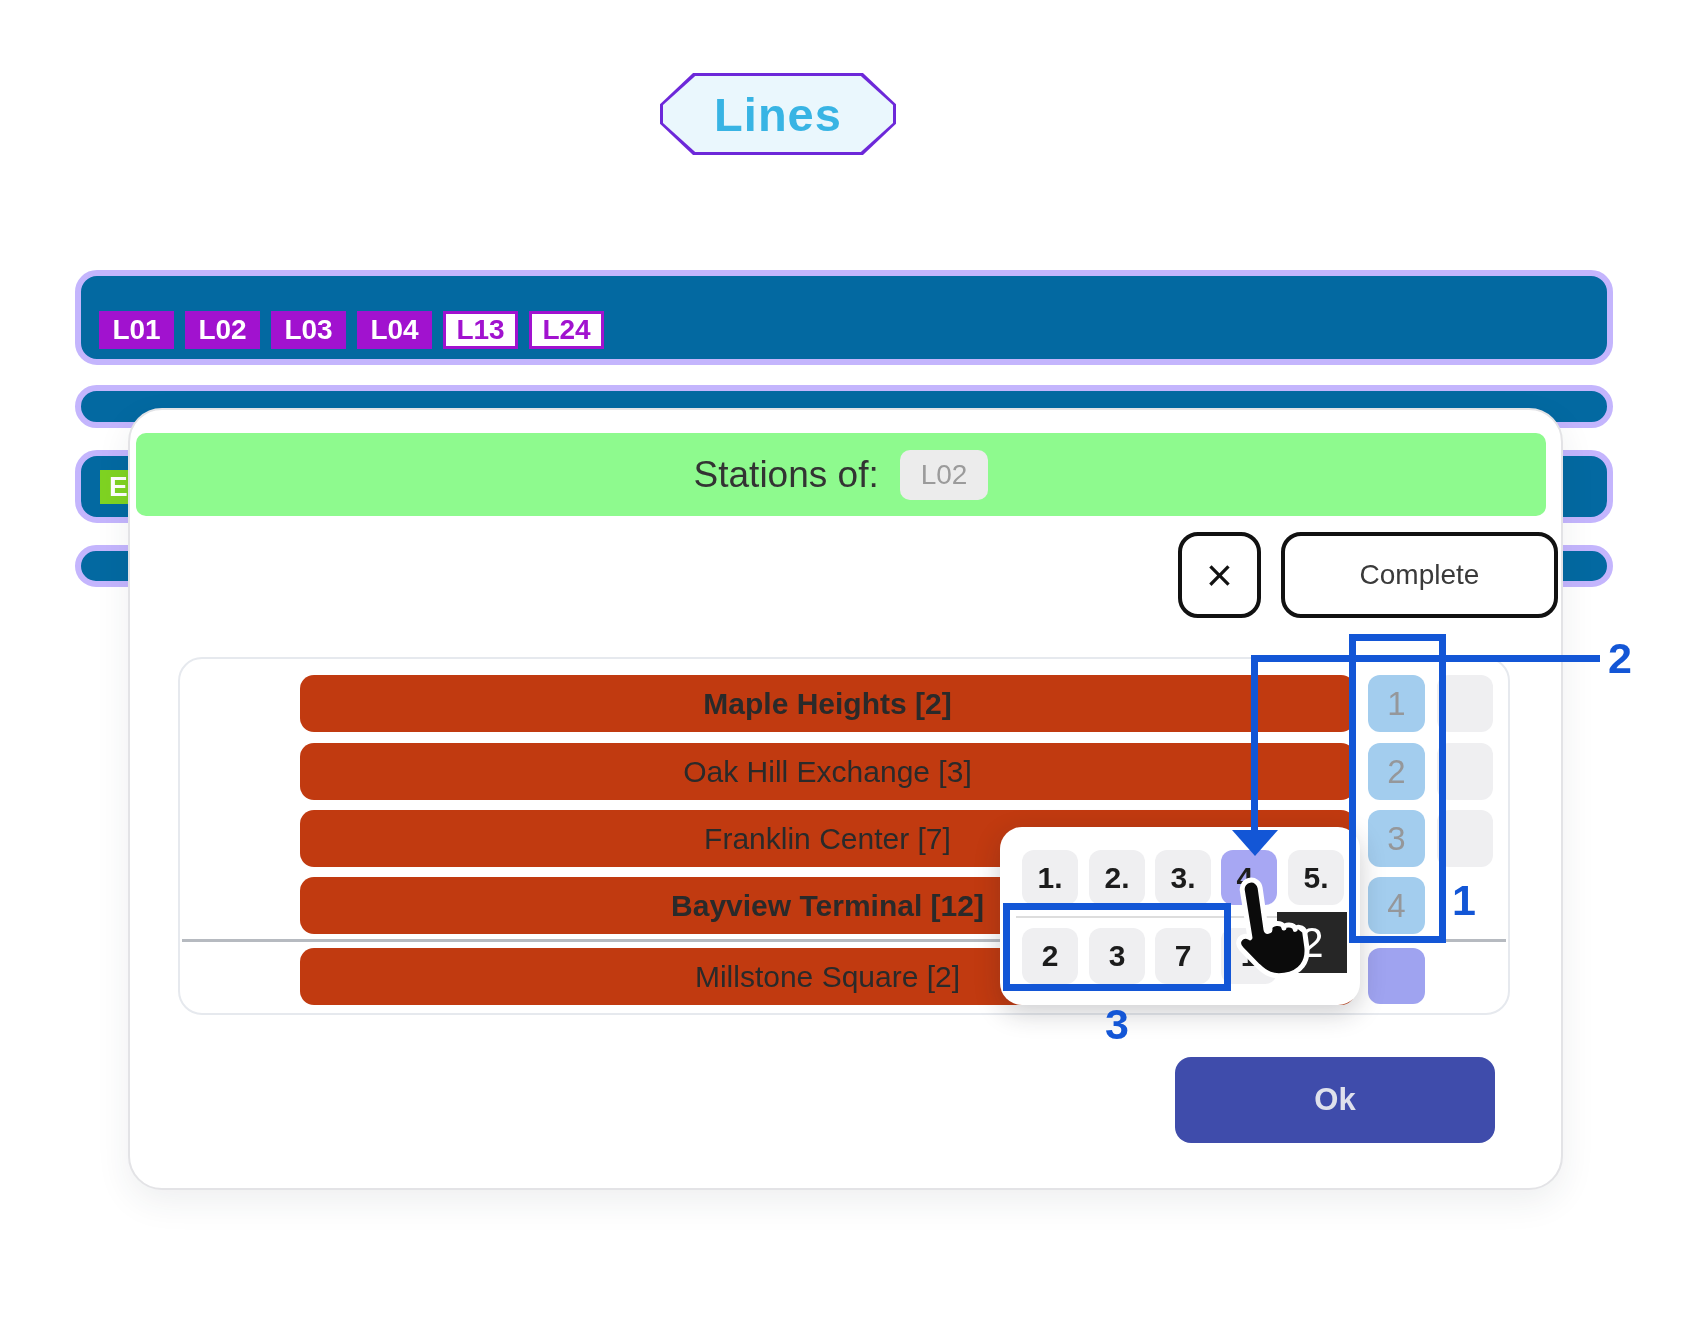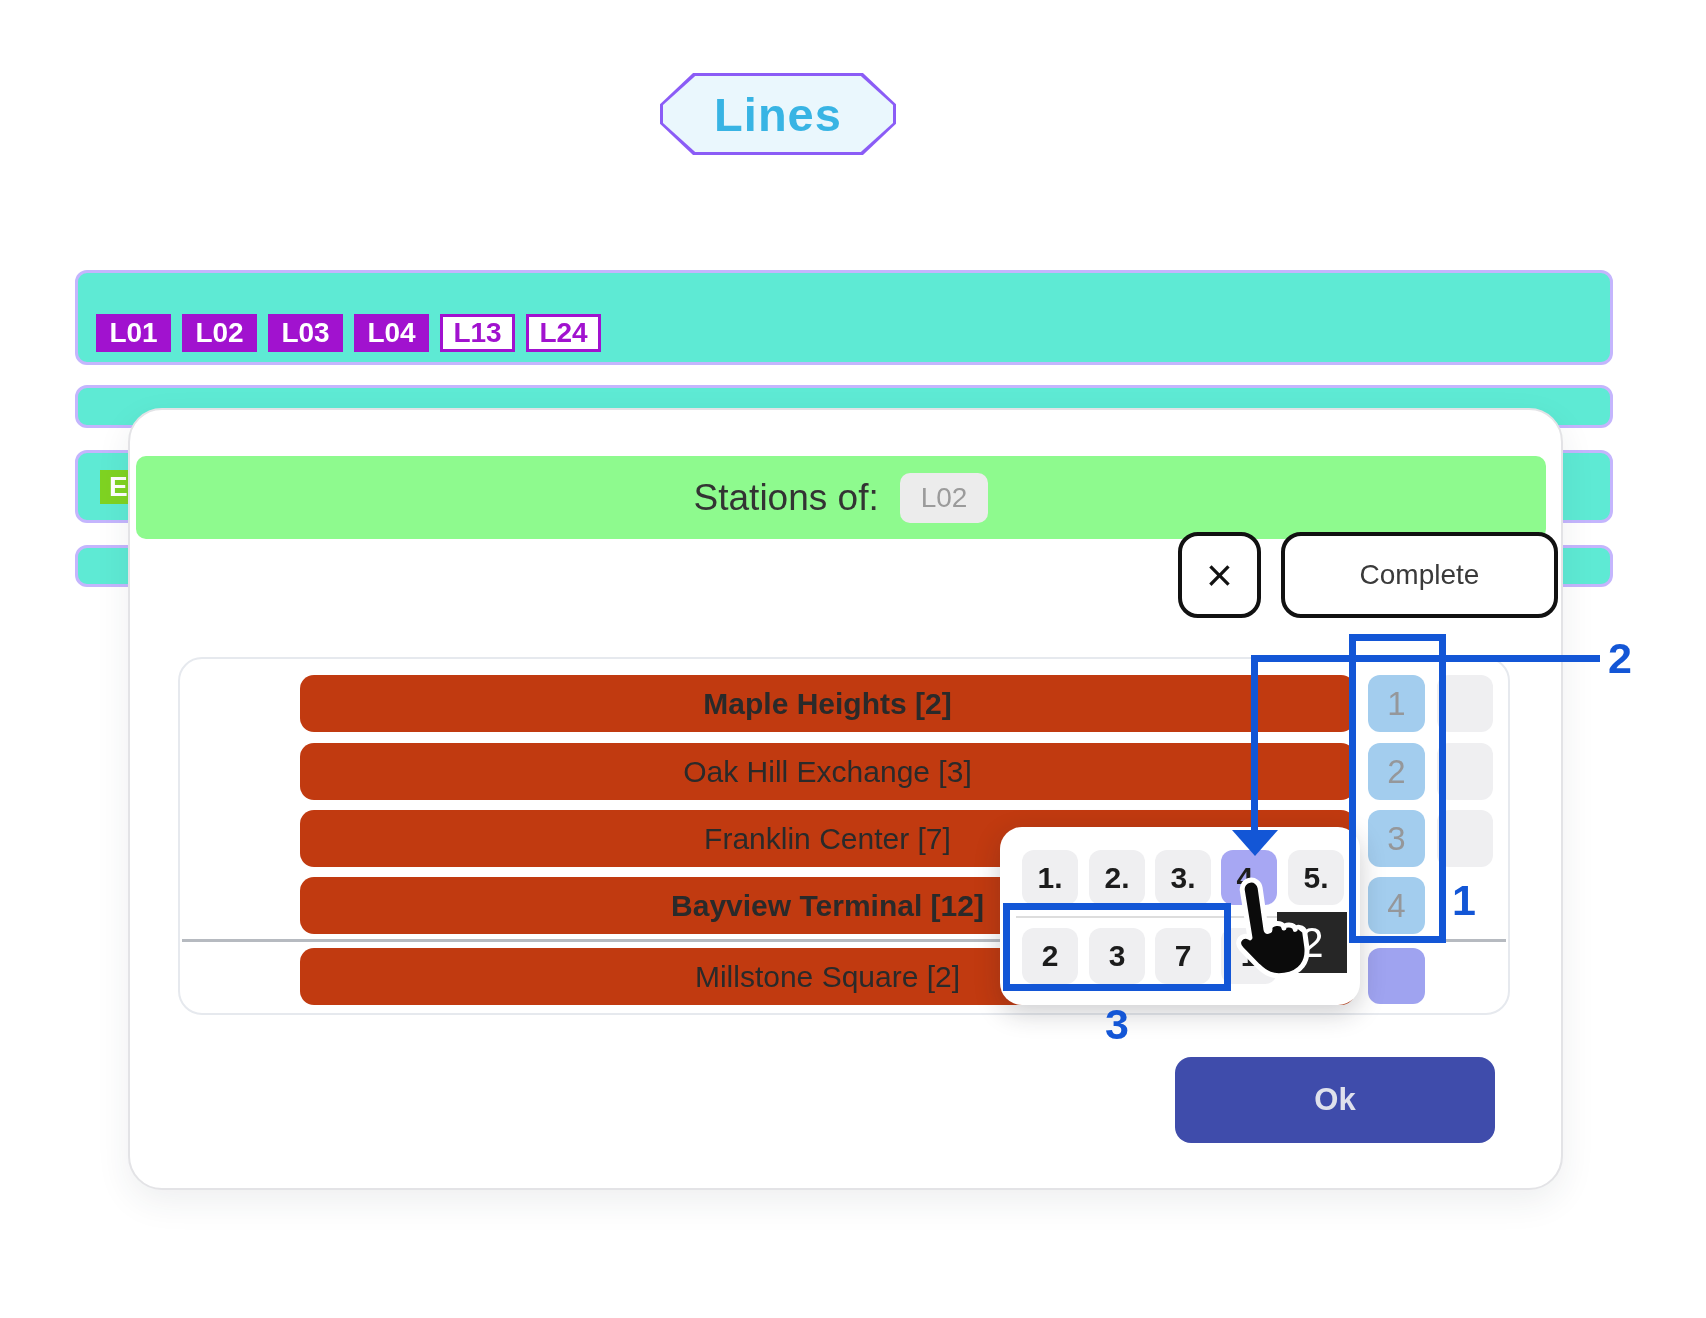--- a/index.html
+++ b/index.html
@@ -1,50 +1,50 @@
 <!DOCTYPE html>
 <html><head>
 <meta charset="utf-8">
 <style>
   html,body{margin:0;padding:0;background:#fff;}
   .stage{position:relative;width:1706px;height:1318px;background:#ffffff;
          font-family:"Liberation Sans",sans-serif;overflow:hidden;}
 
   
   .title-oct-outer{position:absolute;left:660px;top:73px;width:236px;height:82px;
-    background:#8b5cf6;
+    background:#6d28d9;
     clip-path:polygon(14% 0%,86% 0%,100% 38%,100% 62%,86% 100%,14% 100%,0% 62%,0% 38%);}
   .title-oct-inner{position:absolute;left:3px;top:3px;width:230px;height:76px;
     background:#eaf7fd;display:flex;align-items:center;justify-content:center;
     clip-path:polygon(14% 0%,86% 0%,100% 38%,100% 62%,86% 100%,14% 100%,0% 62%,0% 38%);}
   .title-text{font-size:47px;font-weight:bold;color:#38b4e4;letter-spacing:1px;}
 
   
-  .bg-row{position:absolute;left:75px;width:1538px;background:#5eead4;
-    border:3px solid #c4b5fd;border-radius:12px;box-sizing:border-box;}
+  .bg-row{position:absolute;left:75px;width:1538px;background:#0369a1;
+    border:6px solid #c4b5fd;border-radius:22px;box-sizing:border-box;}
   .row-a{top:270px;height:95px;display:flex;align-items:flex-end;padding:0 0 10px 18px;}
   .row-b{top:385px;height:43px;}
   .row-c{top:450px;height:73px;}
   .row-d{top:545px;height:42px;}
 
   .lbadge{min-width:75px;height:38px;margin-right:11px;box-sizing:border-box;
     display:flex;align-items:center;justify-content:center;
     font-size:28px;font-weight:bold;}
   .lbadge.filled{background:#a112cf;color:#ffffff;}
   .lbadge.outline{background:#ffffff;color:#a112cf;border:3px solid #a112cf;}
 
   .green-badge{position:absolute;left:100px;top:470px;width:70px;height:34px;
     background:#7fd322;color:#fff;font-size:28px;font-weight:bold;
     display:flex;align-items:center;padding-left:9px;box-sizing:border-box;}
 
   
   .modal{position:absolute;left:128px;top:408px;width:1435px;height:782px;
     background:#ffffff;border:2px solid #e3e3e6;border-radius:34px;box-sizing:border-box;
     box-shadow:0 12px 34px rgba(40,50,70,0.08);z-index:10;}
-  .modal-header{position:absolute;left:136px;top:456px;width:1410px;height:83px;
+  .modal-header{position:absolute;left:136px;top:433px;width:1410px;height:83px;
     background:#8efa8e;border-radius:10px;display:flex;align-items:center;
     justify-content:center;gap:21px;z-index:11;}
   .modal-title{font-size:37px;color:#333333;}
   .line-chip{background:#ececec;color:#9b9b9b;font-size:28px;border-radius:10px;
     padding:9px 21px;}
 
   .btn-close{position:absolute;left:1178px;top:532px;width:83px;height:86px;
     background:#fff;border:4px solid #111;border-radius:20px;box-sizing:border-box;
     display:flex;align-items:center;justify-content:center;font-size:46px;color:#111;
     z-index:11;cursor:pointer;}

